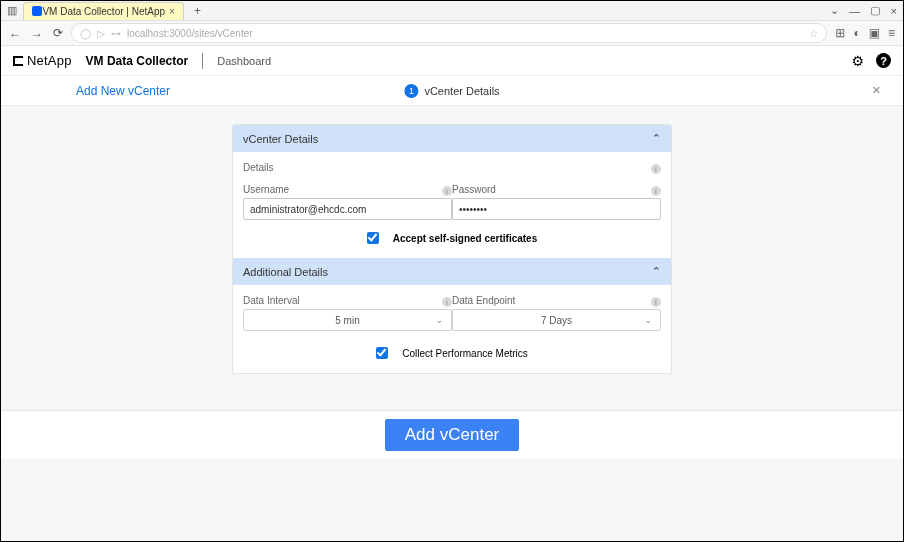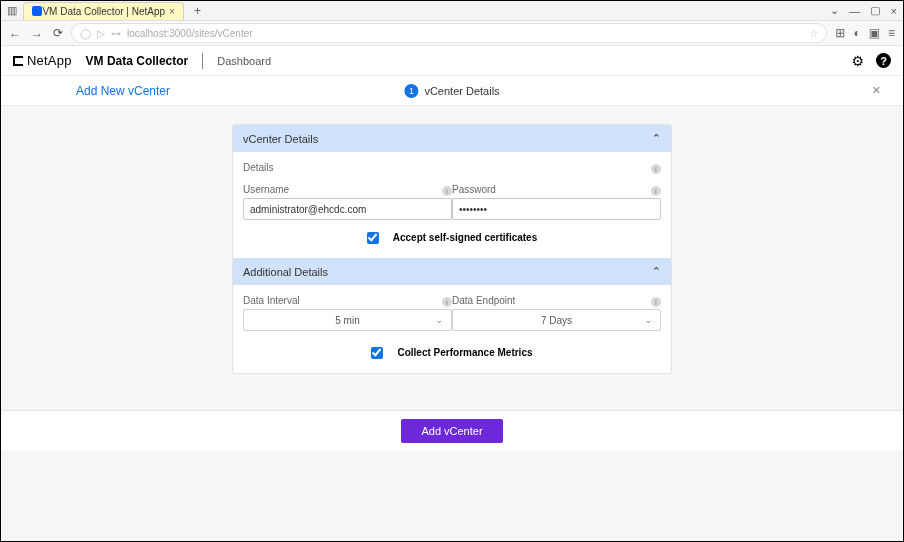--- a/index.html
+++ b/index.html
@@ -43,27 +43,27 @@
   .text-input { width:100%; height:22px; border:1px solid #c8c8c8; border-radius:2px; background:#fff; font-size:10px; padding:0 6px; color:#333; }
   .panel { width:440px; background:#fff; border:1px solid #e3e3e3; border-radius:3px; margin-bottom:36px;}
   .section-head { background:#cfe2f9; color:#333; font-size:11px; padding:7px 10px; display:flex; align-items:center; justify-content:space-between;}
   .chev { font-size:11px; color:#335;}
   .section-body { padding:10px 10px 14px 10px;}
   .field { margin-bottom:8px;}
   .field-row { display:flex; }
   .field-row .field { flex:1; margin-bottom:0;}
   .field .labelrow { display:flex; justify-content:space-between; align-items:center;}
   .info { width:10px; height:10px; border-radius:50%; background:#d8d8d8; color:#888; font-size:8px; display:flex; align-items:center; justify-content:center;}
-  .checkbox-row { display:flex; align-items:flex-start; justify-content:center; gap:14px; margin-top:12px; font-size:10px;}
+  .checkbox-row { display:flex; align-items:center; justify-content:center; gap:14px; margin-top:12px; font-size:10px;}
   .cbx { width:12px; height:12px; background:#1073e6; border-radius:2px; position:relative;}
   .cbx::after { content:""; position:absolute; left:3px; top:0px; width:3px; height:7px; border:solid #fff; border-width:0 2px 2px 0; transform:rotate(40deg);}
   .dropdown { width:100%; height:22px; border:1px solid #d0d0d0; border-radius:2px; background:#fff; font-size:10px; color:#555; display:flex; align-items:center; justify-content:center; position:relative;}
   .dropdown .caret { position:absolute; right:8px; font-size:9px; color:#888;}
   .footer { width:100%; background:#fff; border-top:1px solid #e5e5e5; padding:8px 0; display:flex; justify-content:center;}
-  .primary-btn { background:#6d28d9; color:#fff; border:none; font-size:11px; padding:6px 20px; border-radius:2px;}
+  .primary-btn { background:#3b82f6; color:#fff; border:none; font-size:17px; padding:6px 20px; border-radius:2px;}
 </style>
 </head>
 <body>
 
 <div class="browser">
 
   <div class="titlebar">
     <div class="tab-group">
       <span style="font-size:11px;color:#555;">▥</span>
       <div class="tab">
@@ -184,21 +184,21 @@
                 <span class="info">i</span>
               </div>
               <div class="dropdown">
                 <span>7 Days</span>
                 <span class="caret">⌄</span>
               </div>
             </div>
           </div>
           <div class="checkbox-row" style="margin-top:16px;">
             <span class="cbx"></span>
-            <span style="font-weight:700">Collect Performance Metrics</span>
+            <span style="font-weight:400">Collect Performance Metrics</span>
           </div>
         </div>
      </div>
 
     <div class="footer">
       <button class="primary-btn">Add vCenter</button>
     </div>
   </div>
 </div>
 

